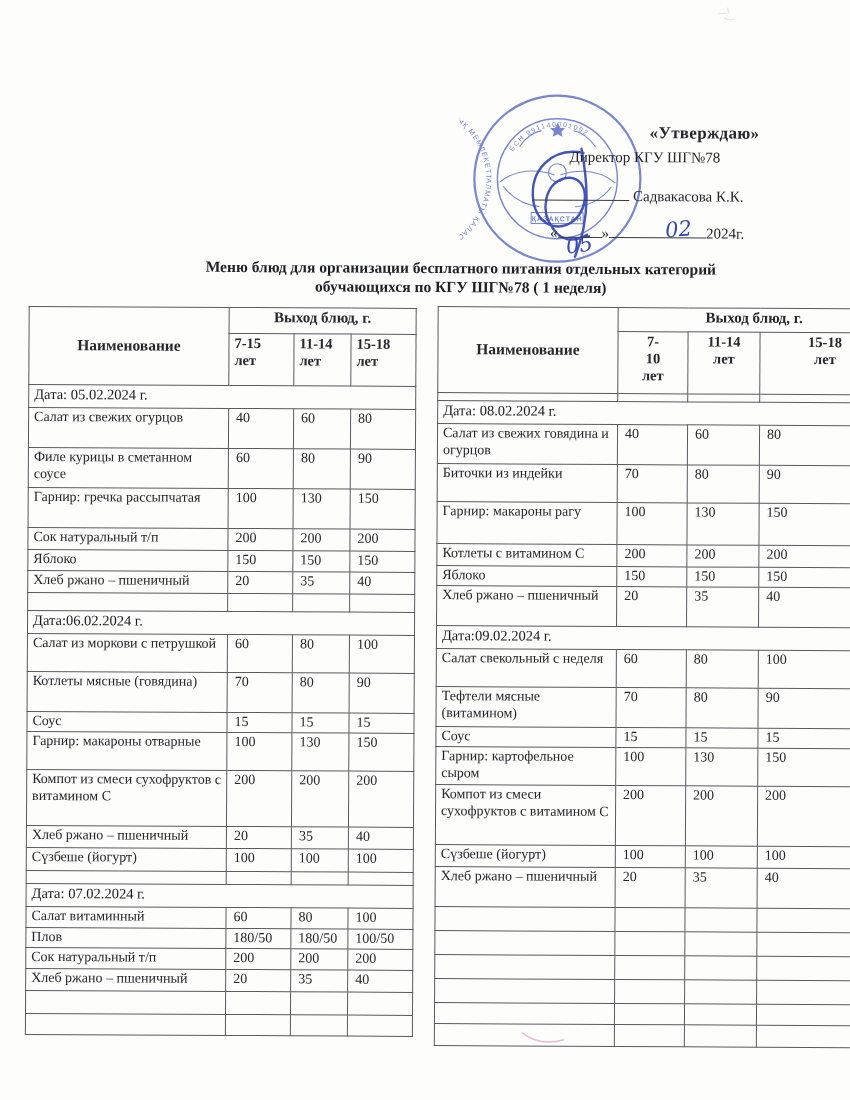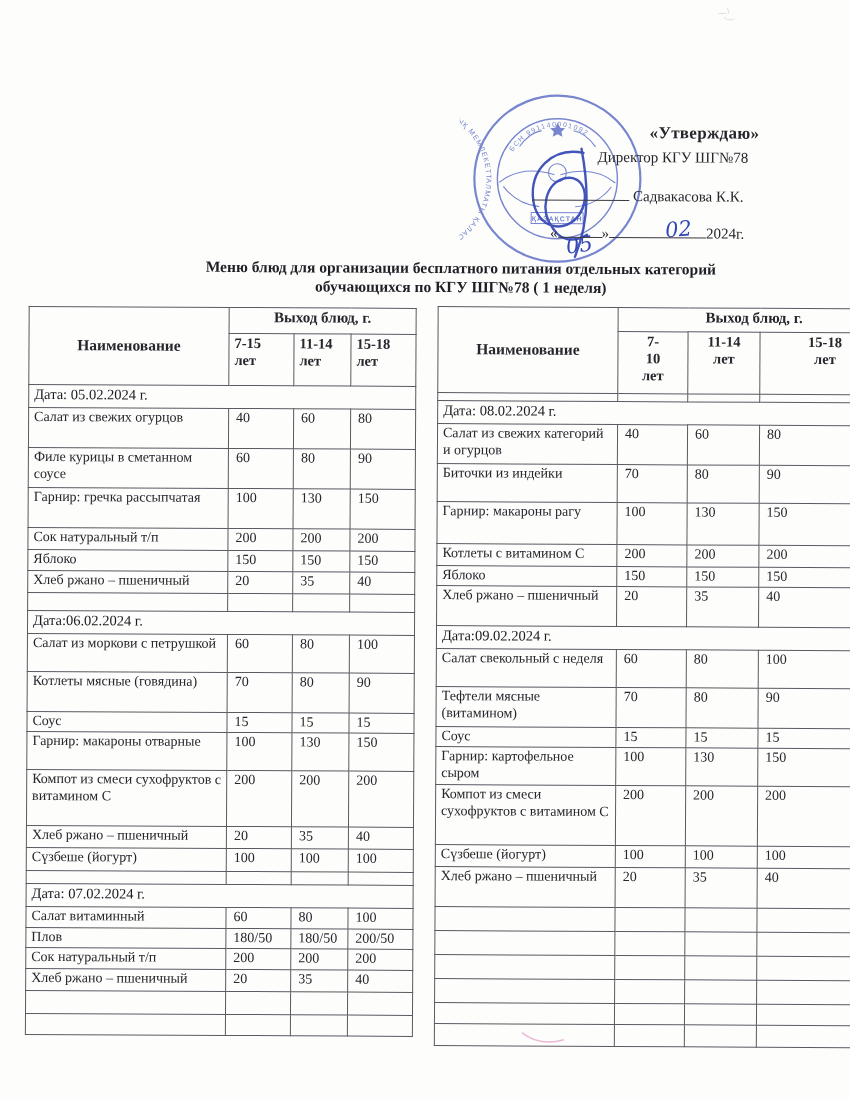--- a/index.html
+++ b/index.html
@@ -5,21 +5,21 @@
   html,body{margin:0;padding:0;background:#e8e8e8;}
   .sheet{
     position:relative;width:850px;height:1100px;margin:0 auto;
     background:#fdfdfc;overflow:hidden;
     font-family:"Liberation Serif","DejaVu Serif",serif;color:#26262c;
   }
   .content{position:absolute;inset:0;transform:rotate(.3deg);transform-origin:50% 40%;}
 
   
   .approve{position:absolute;left:648px;top:122px;font-size:17px;font-weight:bold;letter-spacing:.3px;}
-  .director{position:absolute;left:596px;top:148px;font-size:15px;}
+  .director{position:absolute;left:568px;top:148px;font-size:15px;}
   .sigrow{position:absolute;left:531px;top:185px;font-size:15px;white-space:nowrap;}
   .dateline{position:absolute;left:549px;top:222px;font-size:15px;white-space:nowrap;}
   .blank-line{display:inline-block;border-bottom:1.4px solid #3a3a40;height:14px;vertical-align:baseline;}
   .hand{position:absolute;color:#3346b5;font-style:italic;font-family:"DejaVu Serif",serif;}
   .hand-month{left:664px;top:216px;font-size:21px;transform:rotate(-5deg);}
 
   
   .title{position:absolute;left:70px;top:258px;width:780px;text-align:center;
          font-size:15.5px;font-weight:bold;line-height:1.25;color:#1f1f26;}
 
@@ -219,21 +219,21 @@
             <tr style="height: 21px;">
               <td>Салат витаминный</td>
               <td class="val">60</td>
               <td class="val">80</td>
               <td class="val">100</td>
             </tr>
             <tr style="height: 20px;">
               <td>Плов</td>
               <td class="val">180/50</td>
               <td class="val">180/50</td>
-              <td class="val">200/50</td>
+              <td class="val">100/50</td>
             </tr>
             <tr style="height: 21px;">
               <td>Сок натуральный т/п</td>
               <td class="val">200</td>
               <td class="val">200</td>
               <td class="val">200</td>
             </tr>
             <tr style="height: 22px;">
               <td>Хлеб ржано – пшеничный</td>
               <td class="val">20</td>
@@ -280,21 +280,21 @@
             <tr style="height: 8px;">
               <td></td>
               <td class="val"></td>
               <td class="val"></td>
               <td class="val"></td>
             </tr>
             <tr style="height: 23px;">
               <td class="date-cell" colspan="4">Дата: 08.02.2024 г.</td>
             </tr>
             <tr style="height: 40px;">
-              <td>Салат из свежих категорий и огурцов</td>
+              <td>Салат из свежих говядина и огурцов</td>
               <td class="val">40</td>
               <td class="val">60</td>
               <td class="val">80</td>
             </tr>
             <tr style="height: 38px;">
               <td>Биточки из индейки</td>
               <td class="val">70</td>
               <td class="val">80</td>
               <td class="val">90</td>
             </tr>

